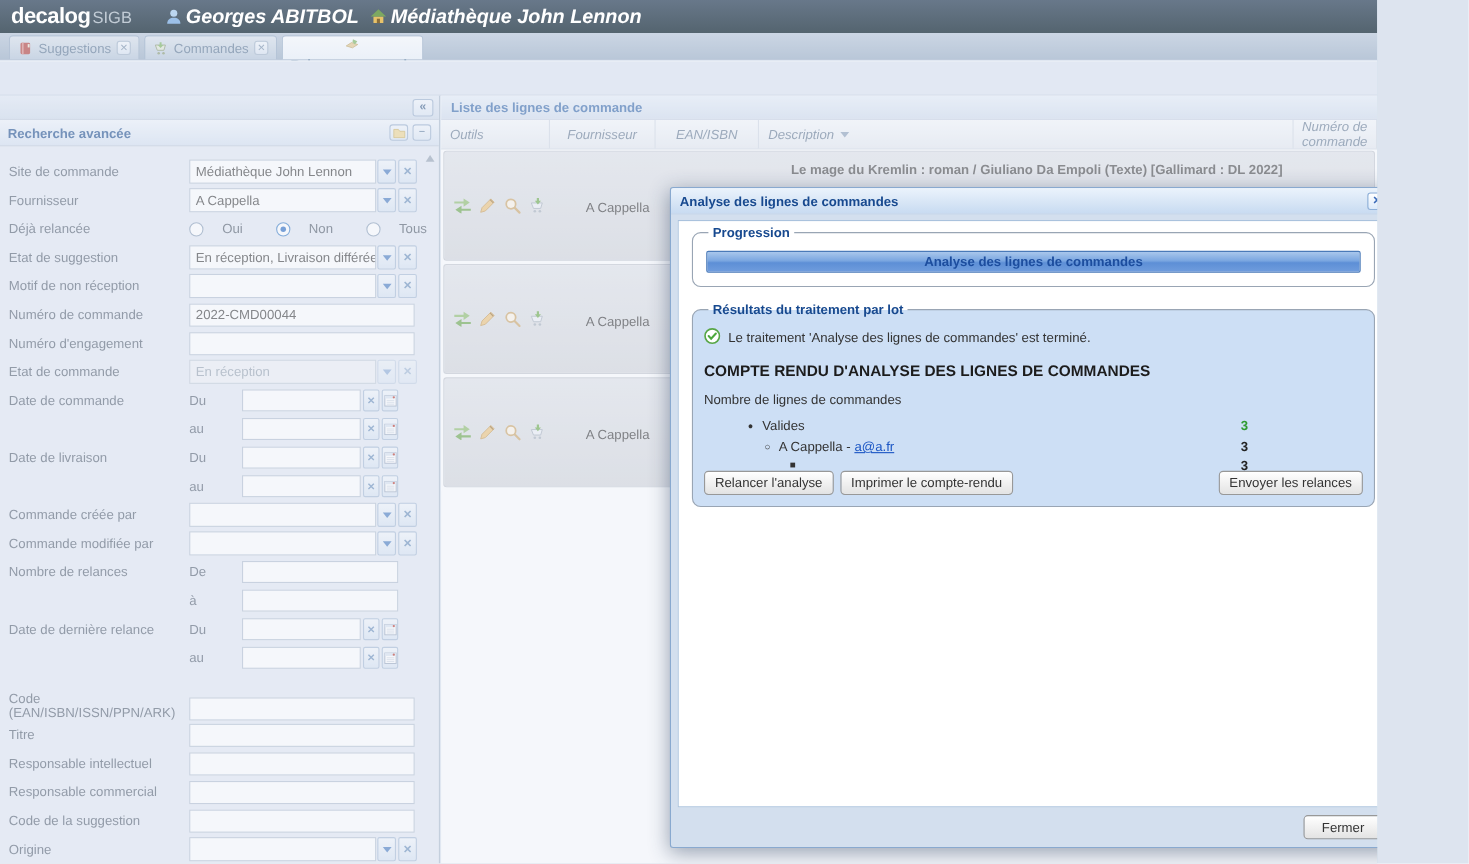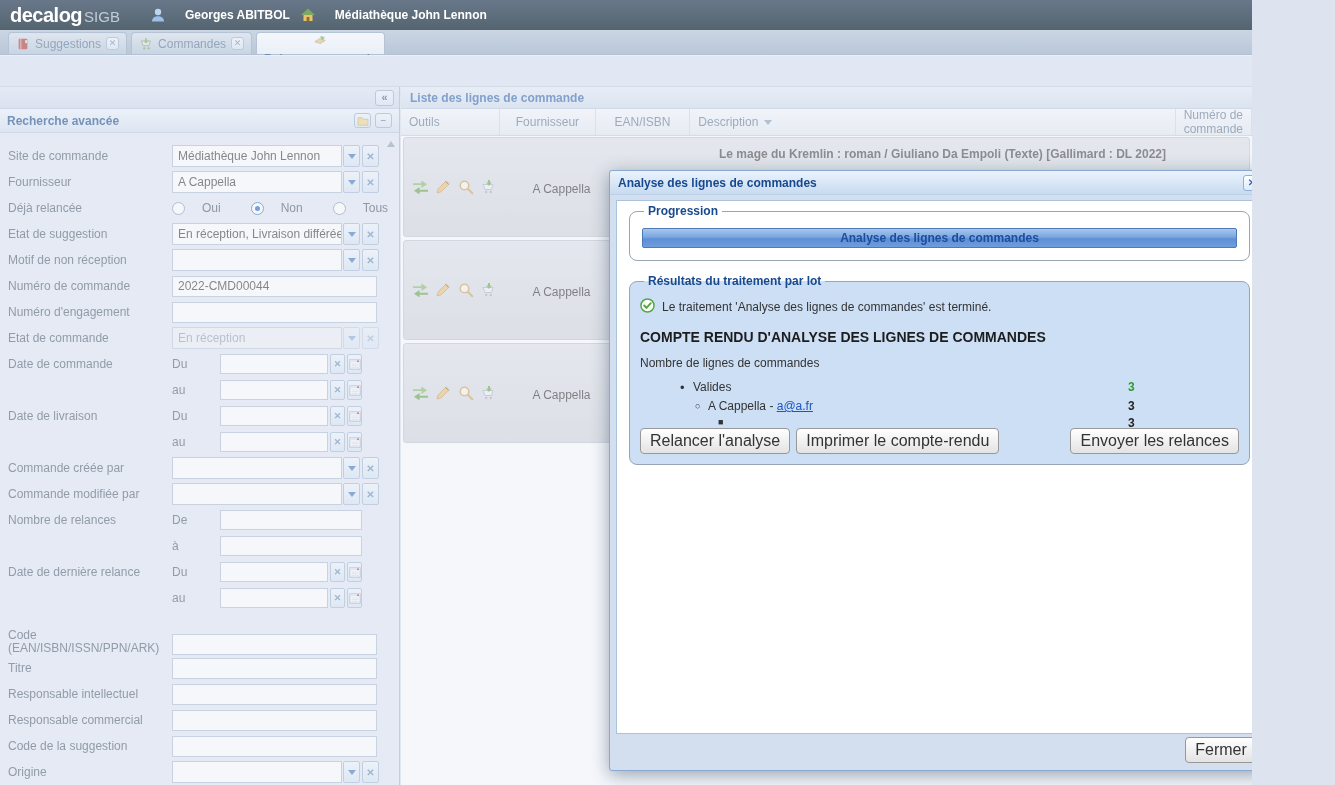--- a/index.html
+++ b/index.html
@@ -4,21 +4,21 @@
 <style>
   * { box-sizing: border-box; margin: 0; padding: 0; }
   body { font-family: "Liberation Sans", sans-serif; background:#dde4ef; }
   .page { position:relative; width:1252px; height:785px; overflow:hidden; background:#dde4ef; font-size:12px; }
 
   
   .topbar { position:absolute; left:0; top:0; width:100%; height:30px;
     background:linear-gradient(#68788a,#54646f); display:flex; align-items:center; padding:0 10px; gap:10px; }
   .logo { font-size:20px; font-weight:bold; color:#fff; letter-spacing:-0.5px; }
   .logo-suffix { font-size:15px; color:#c2ccd6; margin-left:2px; margin-right:20px; }
-  .topbar-item { display:flex; align-items:center; gap:19px; color:#fff; font-weight:bold; font-size:12px; }
+  .topbar-item { display:flex; align-items:center; gap:3px; color:#fff; font-weight:bold; font-size:18px;font-style:italic; }
   .ticon { width:16px; height:16px; display:inline-block; }
 
   
   .tabbar { position:absolute; left:0; top:30px; width:100%; height:25px;
     background:linear-gradient(#bac8d9,#9bafc5); border-bottom:1px solid #8fa5bd;
     display:flex; align-items:flex-end; padding-left:8px; gap:4px; }
   .tab { height:22px; display:flex; align-items:center; gap:5px; padding:0 7px;
     border:1px solid #93a9c2; border-bottom:none; border-radius:4px 4px 0 0;
     background:linear-gradient(rgba(255,255,255,.5),rgba(215,228,242,.45)); color:#5e7894; font-size:12px; }
   .tab.active { background:linear-gradient(#fdfeff,#eef4fb); color:#1f4e79; font-weight:bold;flex-direction:column; }
@@ -75,21 +75,21 @@
   .radio { width:13px; height:13px; border-radius:50%; border:1px solid #8ea2ba; background:#fff; position:relative; flex:none; }
   .radio.sel { border-color:#4584c9; }
   .radio.sel::after { content:""; position:absolute; left:3px; top:3px; right:3px; bottom:3px; border-radius:50%; background:#2f6fc4; }
 
   
   .rightpanel { position:absolute; left:401px; top:87px; right:0; bottom:0; background:#fff; overflow:hidden; }
   .list-header { height:22px; background:linear-gradient(#e9f0f9,#d4dfee); border-bottom:1px solid #c2cede;
     display:flex; align-items:center; padding:0 9px; color:#3f6fae; font-weight:bold; font-size:12px; }
   .thead { height:27px; background:linear-gradient(#f8fafc,#e7ebf1); border-bottom:1px solid #c9d2dd;
     display:flex; font-size:12px; color:#6b7f96; }
-  .th { padding:6px 8px; border-right:1px solid #d4dbe4; display:flex; align-items:center; gap:6px; }
+  .th { padding:6px 8px; border-right:1px solid #d4dbe4; display:flex; align-items:center; gap:6px;font-style:italic; }
   .th.c { justify-content:center; }
   .th-outils { width:107px; } .th-fournisseur { width:103px; } .th-ean { width:102px; }
   .th-desc { width:530px; } .th-num { flex:1; }
   .sort-arrow { width:0; height:0; border-left:4px solid transparent; border-right:4px solid transparent;
     border-top:5px solid #8fa3bb; }
   .tbody { padding:1px; background:#fff; }
   .trow { height:100px; margin:0 1px 3px 1px; background:linear-gradient(#e3e5e9,#d6d8dc);
     border:1px solid #c6cad1; border-radius:3px; position:relative; }
   .cell-tools { position:absolute; left:8px; top:0; height:100%; display:flex; align-items:center; gap:6px; }
   .ticon17 { width:17px; height:17px; display:inline-block; }
@@ -128,21 +128,21 @@
   .res-item.l3 { margin-top:3px; padding-left:92px; }
   .marker { position:absolute; top:0; color:#333; }
   .l1 .marker { left:40px; font-size:13px; }
   .l2 .marker { left:55px; font-size:9px; top:2px; }
   .l3 .marker { left:78px; font-size:9px; top:1px; }
   .res-count { position:absolute; left:488px; top:0; font-weight:bold; color:#222; }
   .res-count.green { color:#2e9b2e; }
   .res-link { color:#1a55c4; text-decoration:underline; }
   .dlg-btn-row { display:flex; gap:6px; margin-top:15px; }
   .dlg-btn { padding:3px 9px; border:1px solid #989898; border-radius:4px;
-    background:linear-gradient(#ffffff,#e3e3e3); font-size:16px; color:#333; white-space:nowrap;
+    background:linear-gradient(#ffffff,#e3e3e3); font-size:12px; color:#333; white-space:nowrap;
     box-shadow:inset 0 1px 0 rgba(255,255,255,.7); }
   .flex-spacer { flex:1; }
   .modal-footer { position:absolute; right:12px; bottom:7px; }
   .dlg-btn.fermer { width:72px; text-align:center; }
 </style>
 </head>
 <body>
 
 <div class="page">
 

